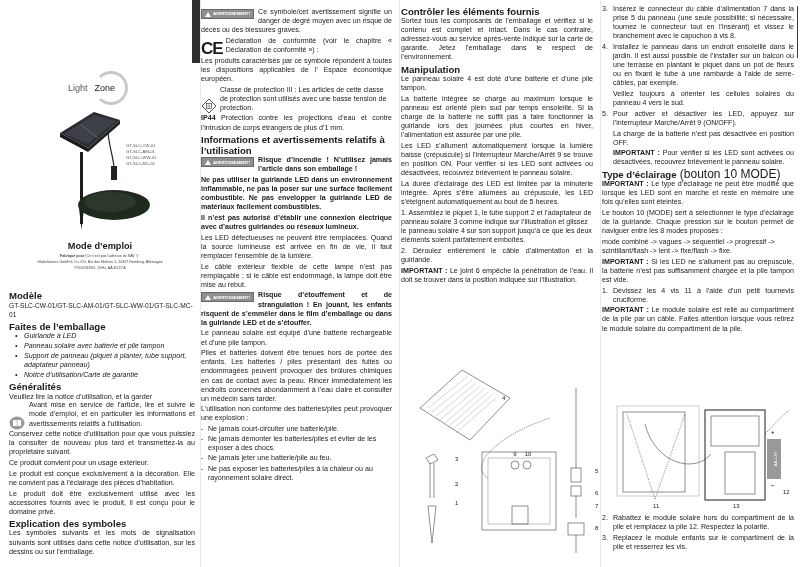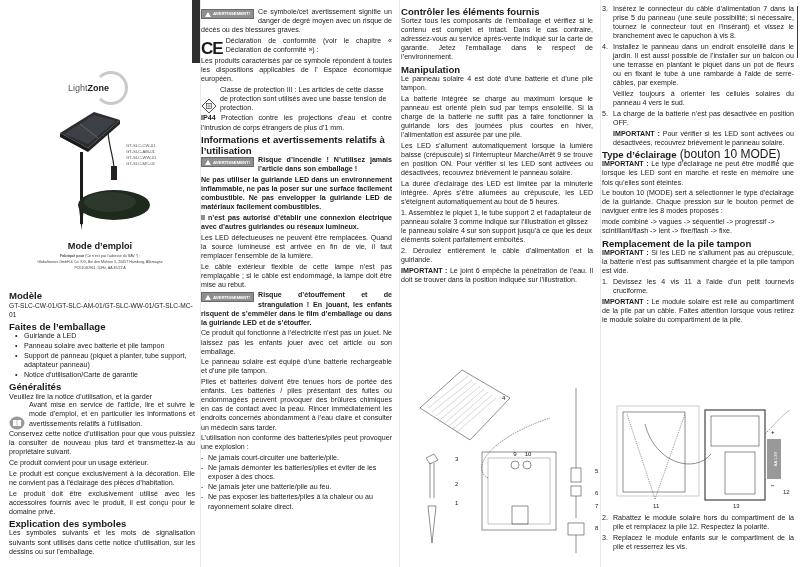--- a/index.html
+++ b/index.html
@@ -17,41 +17,41 @@
   #cover { left: 0; width: 200px; }
   .cover-header { position: absolute; left: 0; top: 0; width: 200px; height: 63px;
     background: linear-gradient(180deg, #4a4a4a 0%, #6e6e6e 40%, #8a8a8a 100%);
     display: flex; align-items: center; justify-content: center; }
   .cover-header span { color: #f4f4f4; font-weight: bold; font-size: 11.6px; letter-spacing: -0.2px; }
   .cover-dark-edge { position: absolute; left: 192px; top: 0; width: 8px; height: 63px; background: #2f2f2f; }
   .logo { position: absolute; left: 68px; top: 71px; width: 62px; height: 34px; }
   .logo .ring { position: absolute; left: 26px; top: 0; width: 34px; height: 34px; border-radius: 50%;
     border: 3px solid #c9c9c9; border-left-color: transparent; }
   .logo .txt { position: absolute; left: 0; top: 12px; font-size: 9px; color: #555; white-space: nowrap; }
-  .logo .txt b { color: #222; font-weight: bold; }
+  .logo .txt b { color: #222; font-weight: normal; margin-left: 7px; }
   .product-art { position: absolute; left: 58px; top: 108px; width: 100px; height: 122px; }
   .models-list { position: absolute; left: 126px; top: 143px; font-size: 4.2px; line-height: 6px; color: #555; }
   .mode-title { position: absolute; left: 0; top: 241px; width: 200px; text-align: center; font-weight: bold; font-size: 9.2px; }
   .maker { position: absolute; left: 0; top: 254px; width: 200px; text-align: center; font-size: 3.6px; line-height: 5.8px; color: #444; }
 
   
   #c1 { left: 9px; top: 289px; width: 186px; }
   
   #c2 { left: 201px; top: 5px; width: 191px; }
   #c3 { left: 401px; top: 5px; width: 192px; }
   #c4 { left: 602px; top: 5px; width: 192px; }
 
   .warn-badge { display: inline-flex; align-items: center; gap: 2px; background: #8f8f8f; color: #fff;
     font-size: 4.4px; font-weight: bold; padding: 1.5px 3px; border: 1px solid #6a6a6a; height: 10px;
     float: left; margin: 1px 4px 0 0; letter-spacing: -0.1px; }
   .warn-badge .tri { width: 0; height: 0; border-left: 3px solid transparent; border-right: 3px solid transparent;
     border-bottom: 5px solid #fff; }
 
   ul.bul { list-style: none; margin-left: 6px; }
-  ul.bul li { position: relative; padding-left: 9px; margin-bottom: 1px; }
+  ul.bul li { position: relative; padding-left: 9px; margin-bottom: 1px; font-style: italic; }
   ul.bul li::before { content: "•"; position: absolute; left: 0; }
 
   ul.dash { list-style: none; }
   ul.dash li { position: relative; padding-left: 7px; margin-bottom: 1px; }
   ul.dash li::before { content: "-"; position: absolute; left: 0; }
 
   ol.steps { list-style: none; }
   ol.steps li { position: relative; padding-left: 11px; margin-bottom: 1.6px; text-align: justify; }
   ol.steps li .n { position: absolute; left: 0; }
 
@@ -166,21 +166,20 @@
   <p class="bold">Ne pas utiliser la guirlande LED dans un environnement inflammable, ne pas la poser sur une surface facilement combustible. Ne pas envelopper la guirlande LED de matériaux facilement combustibles.</p>
   <p class="bold">Il n’est pas autorisé d’établir une connexion électrique avec d’autres guirlandes ou réseaux lumineux.</p>
   <p>Les LED défectueuses ne peuvent être remplacées. Quand la source lumineuse est arrivée en fin de vie, il faut remplacer l’ensemble de la lumière.</p>
   <p>Le câble extérieur flexible de cette lampe n’est pas remplaçable ; si le câble est endommagé, la lampe doit être mise au rebut.</p>
   <p class="bold">
     <span class="warn-badge">
         <span class="tri"></span>
         <span>AVERTISSEMENT!</span>
       </span><span>Risque d’étouffement et de strangulation ! En jouant, les enfants risquent de s’emmêler dans le film d’emballage ou dans la guirlande LED et de s’étouffer.</span>
   </p>
-  <p>Ce produit qui fonctionne à l’électricité n’est pas un jouet. Ne laissez pas les enfants jouer avec cet article ou son emballage.</p>
   <p>Le panneau solaire est équipé d’une batterie rechargeable et d’une pile tampon.</p>
   <p>Piles et batteries doivent être tenues hors de portée des enfants. Les batteries / piles présentant des fuites ou endommagées peuvent provoquer des brûlures chimiques en cas de contact avec la peau. Rincer immédiatement les endroits concernés abondamment à l’eau claire et consulter un médecin sans tarder.</p>
   <p>L’utilisation non conforme des batteries/piles peut provoquer une explosion :</p>
   <ul class="dash">
     <li>Ne jamais court-circuiter une batterie/pile.</li>
     <li>Ne jamais démonter les batteries/piles et éviter de les exposer à des chocs.</li>
     <li>Ne jamais jeter une batterie/pile au feu.</li>
     <li>Ne pas exposer les batteries/piles à la chaleur ou au rayonnement solaire direct.</li>
   </ul>
 </div>
@@ -244,29 +243,28 @@
   </g>
 </svg>
 
 <div class="sep" style="left:600px"></div>
 
 <div class="col" id="c4">
   <ol class="steps">
     <li><span class="n">3.</span><span>Insérez le connecteur du câble d’alimentation 7 dans la prise 5 du panneau (une seule possibilité; si nécessaire, tournez le connecteur tout en l’insérant) et vissez le branchement avec le capuchon à vis 8.</span></li>
     <li><span class="n">4.</span><span>Installez le panneau dans un endroit ensoleillé dans le jardin. Il est aussi possible de l’installer sur un balcon ou une terrasse en plantant le piquet dans un pot de fleurs ou en fixant le tube à une rambarde à l’aide de serre-câbles, par exemple.</span></li>
     <li><span class="n"></span><span>Veillez toujours à orienter les cellules solaires du panneau 4 vers le sud.</span></li>
-    <li><span class="n">5.</span></li>
+    <li><span class="n">5.</span><span>Pour activer et désactiver les LED, appuyez sur l’interrupteur Marche/Arrêt 9 (ON/OFF).</span></li>
     <li><span class="n"></span><span>La charge de la batterie n’est pas désactivée en position OFF.</span></li>
     <li><span class="bold">IMPORTANT :</span><span> Pour vérifier si les LED sont activées ou désactivées, recouvrez brièvement le panneau solaire.</span></li>
   </ol>
   <div class="h2"><span>Type d’éclairage</span><span style="font-weight:normal;font-size:12px"> (bouton 10 MODE)</span></div>
   <p><span class="bold">IMPORTANT :</span><span> Le type d’éclairage ne peut être modifié que lorsque les LED sont en marche et reste en mémoire une fois qu’elles sont éteintes.</span></p>
   <p>Le bouton 10 (MODE) sert à sélectionner le type d’éclairage de la guirlande. Chaque pression sur le bouton permet de naviguer entre les 8 modes proposés :</p>
   <p style="text-align:left">mode combiné -&gt; vagues -&gt; séquentiel -&gt; progressif -&gt; scintillant/flash -&gt; lent -&gt; fixe/flash -&gt; fixe.</p>
-  <div class="h2">Remplacement de la pile tampon</div>
   <p><span class="bold">IMPORTANT :</span><span> Si les LED ne s’allument pas au crépuscule, la batterie n’est pas suffisamment chargée et la pile tampon est vide.</span></p>
   <ol class="steps">
     <li><span class="n">1.</span><span>Dévissez les 4 vis 11 à l’aide d’un petit tournevis cruciforme.</span></li>
   </ol>
   <p><span class="bold">IMPORTANT :</span><span> Le module solaire est relié au compartiment de la pile par un câble. Faites attention lorsque vous retirez le module solaire du compartiment de la pile.</span></p>
 </div>
 
 <svg class="fig11" viewBox="0 0 180 110" font-family="Liberation Sans, sans-serif" font-size="6">
   <g stroke="#444" stroke-width="0.6" fill="none">
     <rect x="2" y="2" width="82" height="90" stroke="#aaa"></rect>

